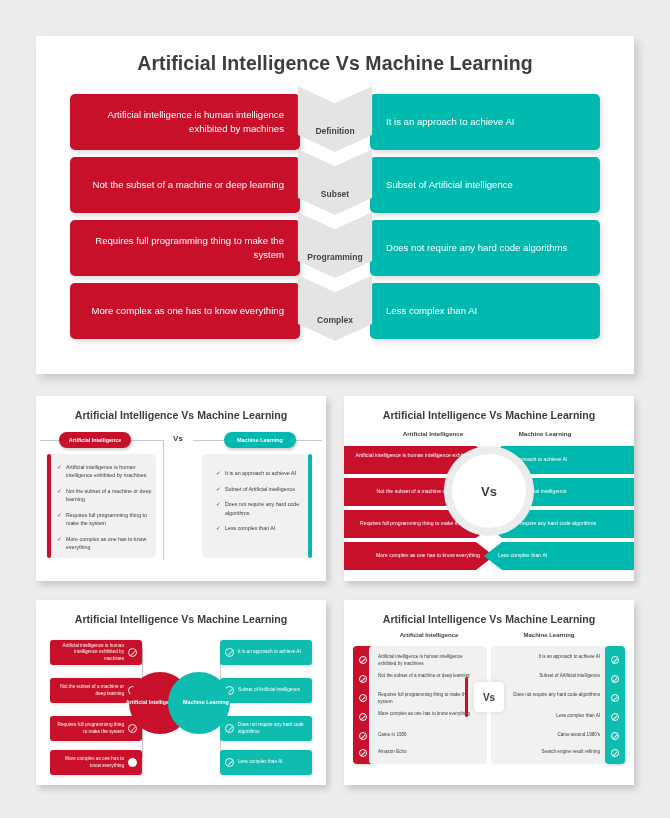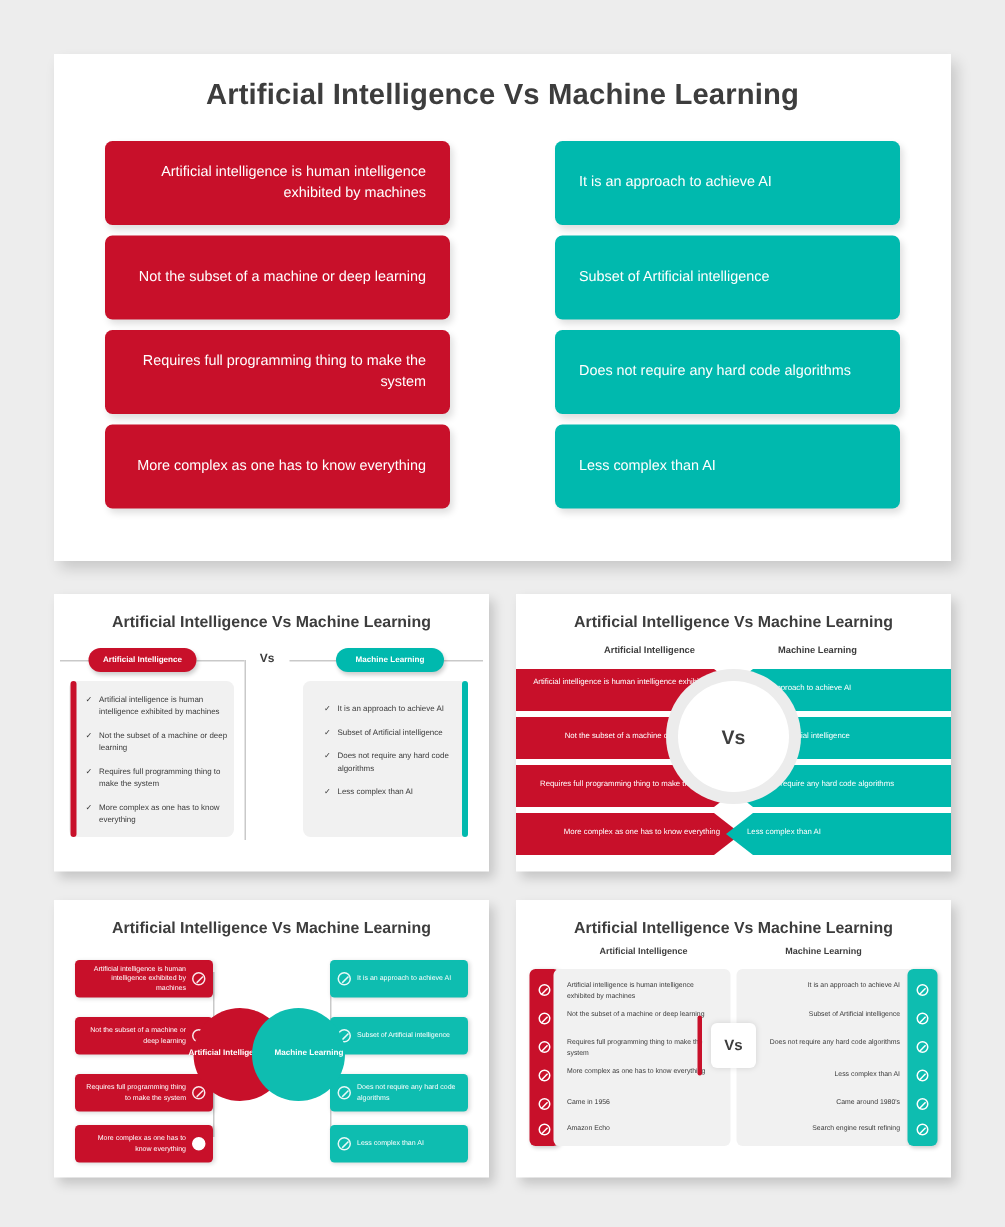--- a/index.html
+++ b/index.html
@@ -318,20 +318,30 @@
 </head>
 <body>
 
 <div class="page">
 
   <div class="main-slide">
     <div class="main-title">Artificial Intelligence Vs Machine Learning</div>
 
     <div class="rows-wrap">
 
+      <div class="chev-col">
+        <div class="chev" style="top:-6px"></div>
+        <div class="chev" style="top:57px"></div>
+        <div class="chev" style="top:120px"></div>
+        <div class="chev" style="top:183px"></div>
+        <div class="chev-label" style="top:34px">Definition</div>
+        <div class="chev-label" style="top:97px">Subset</div>
+        <div class="chev-label" style="top:160px">Programming</div>
+        <div class="chev-label" style="top:223px">Complex</div>
+      </div>
 
       <div class="row row0">
         <div class="box box-left">Artificial intelligence is human intelligence exhibited by machines</div>
         <div class="box box-right">It is an approach to achieve AI</div>
       </div>
       <div class="row row1">
         <div class="box box-left">Not the subset of a machine or deep learning</div>
         <div class="box box-right">Subset of Artificial intelligence</div>
       </div>
       <div class="row row2">

